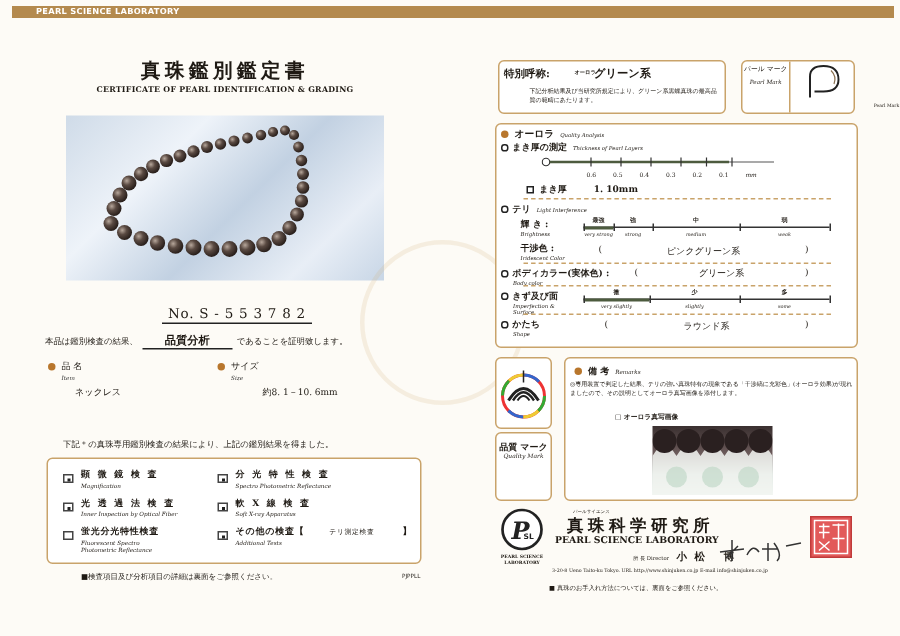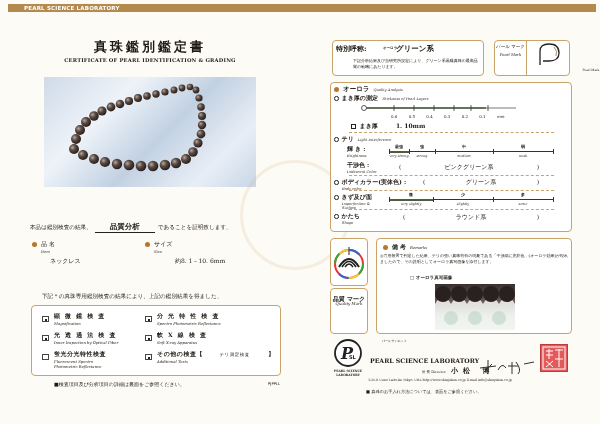--- a/index.html
+++ b/index.html
@@ -131,20 +131,21 @@
           <circle cx="97" cy="89" r="5.3"></circle>
           <circle cx="85" cy="88" r="5.3"></circle>
         <circle cx="73" cy="87" r="5.2"></circle>
           <circle cx="61" cy="85" r="5.1"></circle>
           <circle cx="50" cy="82" r="5"></circle>
         <circle cx="39" cy="78" r="5"></circle>
       </g>
     </svg>
   </div>
 
+  <div class="certno">No. S -  5 5 3 7 8 2</div>
 
   <div class="statement">
     <span>本品は鑑別検査の結果、</span><span class="result">品質分析</span><span>であることを証明致します。</span>
   </div>
 
   <div class="field" style="left:32px; top:240px;">
     <span class="dot"></span><span>品 名</span>
     <span class="sublabel">Item</span>
     <span class="fieldval">ネックレス</span>
   </div>
@@ -369,20 +370,21 @@
     </div>
   </div>
 
   <svg class="lab-logo" viewBox="0 0 40 30">
     <circle cx="20" cy="15" r="13" fill="#fff" stroke="#222" stroke-width="1.8"></circle>
     <text x="13" y="21" font-family="DejaVu Serif, serif" font-size="16" font-weight="bold" font-style="italic" fill="#222">P</text>
     <text x="21" y="21" font-family="DejaVu Sans, sans-serif" font-size="5" font-weight="bold" fill="#222">SL</text>
   </svg>
   <div class="lab-logo-text">PEARL SCIENCE LABORATORY</div>
   <div class="lab-kana">パールサイエンス</div>
+  <div class="lab-jp">真珠科学研究所</div>
   <div class="lab-en">PEARL SCIENCE LABORATORY</div>
   <div class="director">
     <span>所 長  Director</span><b>小松 博</b>
   </div>
   <svg class="sig" width="60" height="18" viewBox="0 0 60 18">
     <path d="M2 10 L18 8 M10 2 L10 16 M6 14 L14 6 M20 12 Q24 4 28 10 M34 4 L34 16 M30 8 L40 8 M38 4 Q44 12 40 16 M46 6 L56 4" fill="none" stroke="#333" stroke-width="1"></path>
   </svg>
   <div class="seal">
     <svg width="26" height="26" viewBox="0 0 26 26">
       <g stroke="#fff" stroke-width="1" fill="none">

